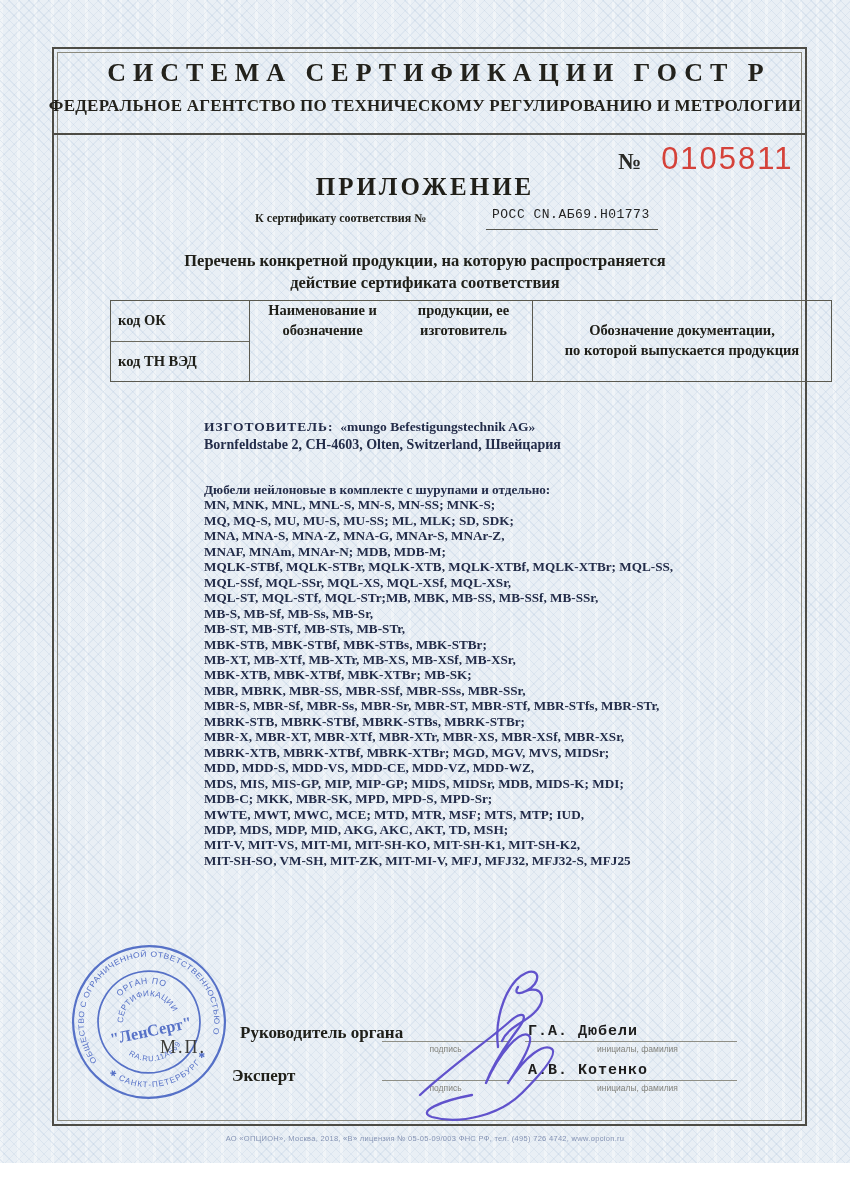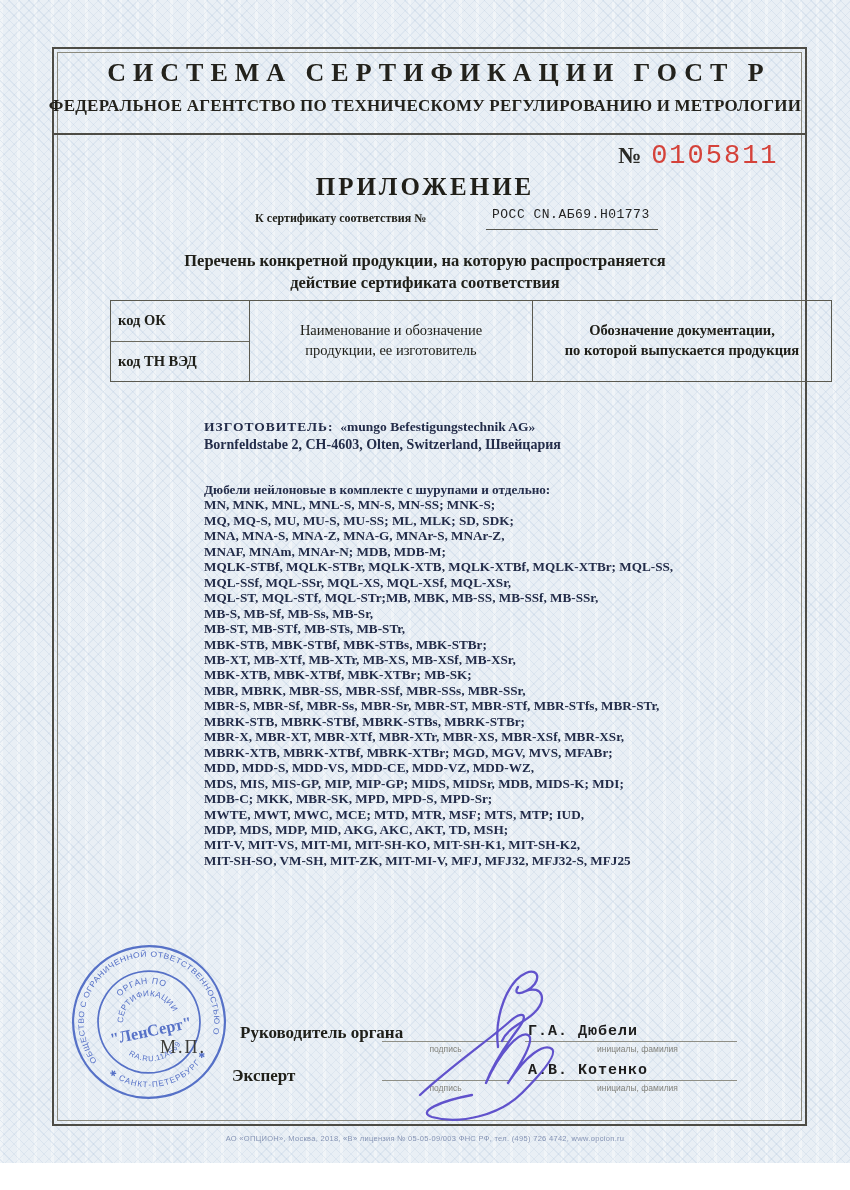--- a/index.html
+++ b/index.html
@@ -17,33 +17,33 @@
   .frame{position:absolute;left:52px;top:47px;width:751px;height:1075px;
     border:2px solid #4d4c45;}
   .frame .inner-line{position:absolute;left:3px;top:3px;right:3px;bottom:3px;
     border:1px solid #8b8a7e;pointer-events:none;}
   .header-divider{position:absolute;left:52px;top:133px;width:755px;height:2px;background:#4d4c45;}
   .center{left:0;right:0;text-align:center;}
   .h1{top:58px;font-size:26px;font-weight:bold;letter-spacing:7px;color:#23221c;padding-left:28px;}
   .h2{top:96px;font-size:17px;font-weight:bold;letter-spacing:0.2px;color:#23221c;}
   .number-wrap{top:141px;left:618px;white-space:nowrap;}
   .number-prefix{font-size:23px;font-weight:bold;color:#2a2a26;vertical-align:baseline;}
-  .number-digits{font-family:Liberation Mono, monospace;font-size:27px;color:#d5423a;letter-spacing:2px;margin-left:10px;}
+  .number-digits{font-family:Liberation Sans, sans-serif;font-size:31px;color:#d5423a;letter-spacing:2px;margin-left:20px;}
   .doc-title{top:173px;font-size:25px;font-weight:bold;letter-spacing:3px;color:#201f19;}
   .cert-label{top:211px;left:255px;font-size:12px;font-weight:bold;}
   .cert-value{top:207px;left:492px;font-family:"Liberation Mono", monospace;font-size:13px;color:#242424;letter-spacing:0.5px;}
   .cert-underline{top:229px;left:486px;width:172px;height:1px;background:#55554e;}
   .subtitle1{top:251px;font-size:16.5px;font-weight:bold;}
   .subtitle2{top:273px;font-size:16.5px;font-weight:bold;}
   
   .ptable{left:70px;top:300px;width:720px;height:80px;border:1.5px solid #5a594f;display:flex;margin-left:40px;}
   .ptable .c1{width:138px;border-right:1px solid #5a594f;display:flex;flex-direction:column;}
   .ptable .c1 .half{flex:1;display:flex;align-items:center;padding-left:7px;font-size:14.5px;font-weight:bold;}
   .ptable .c1 .half.top{border-bottom:1px solid #6a695e;}
-  .ptable .c2{width:282px;border-right:1px solid #5a594f;display:flex;flex-direction:column;justify-content:center;text-align:center;font-size:14.5px;font-weight:normal;line-height:1.35;}
+  .ptable .c2{width:282px;border-right:1px solid #5a594f;display:flex;justify-content:center;text-align:center;font-size:14.5px;font-weight:bold;line-height:1.35;}
   .ptable .c3{flex:1;display:flex;flex-direction:column;justify-content:center;text-align:center;font-size:14.5px;font-weight:bold;line-height:1.35;}
   
   .mfr1{top:419px;left:204px;font-size:13.5px;font-weight:bold;color:#232c49;}
   .mfr1 .lbl{letter-spacing:1px;}
   .mfr2{top:437px;left:204px;font-size:14px;font-weight:bold;color:#232c49;}
   .plist{top:482px;left:204px;width:600px;font-size:13.2px;font-weight:bold;line-height:15.45px;color:#232c49;}
   
   .role1{top:1023px;left:232px;font-size:17px;font-weight:bold;margin-left:8px;}
   .role2{top:1066px;left:232px;font-size:17px;font-weight:bold;}
   .sigline{height:1px;background:#8f8f86;}
@@ -123,21 +123,21 @@
     <div>MQL-ST, MQL-STf, MQL-STr;MB, MBK, MB-SS, MB-SSf, MB-SSr,</div>
     <div>MB-S, MB-Sf, MB-Ss, MB-Sr,</div>
     <div>MB-ST, MB-STf, MB-STs,  MB-STr,</div>
     <div>MBK-STB, MBK-STBf, MBK-STBs, MBK-STBr;</div>
     <div>MB-XT, MB-XTf, MB-XTr, MB-XS, MB-XSf, MB-XSr,</div>
     <div>MBK-XTB, MBK-XTBf, MBK-XTBr; MB-SK;</div>
     <div>MBR, MBRK, MBR-SS, MBR-SSf, MBR-SSs, MBR-SSr,</div>
     <div>MBR-S, MBR-Sf, MBR-Ss, MBR-Sr, MBR-ST, MBR-STf, MBR-STfs, MBR-STr,</div>
     <div>MBRK-STB, MBRK-STBf, MBRK-STBs, MBRK-STBr;</div>
     <div>MBR-X, MBR-XT, MBR-XTf, MBR-XTr, MBR-XS,  MBR-XSf, MBR-XSr,</div>
-    <div>MBRK-XTB, MBRK-XTBf, MBRK-XTBr; MGD, MGV, MVS, MFABr;</div>
+    <div>MBRK-XTB, MBRK-XTBf, MBRK-XTBr; MGD, MGV, MVS, MIDSr;</div>
     <div>MDD, MDD-S, MDD-VS, MDD-CE, MDD-VZ, MDD-WZ,</div>
     <div>MDS, MIS, MIS-GP, MIP, MIP-GP; MIDS, MIDSr, MDB, MIDS-K; MDI;</div>
     <div>MDB-C; MKK, MBR-SK, MPD, MPD-S, MPD-Sr;</div>
     <div>MWTE, MWT, MWC, MCE; MTD, MTR, MSF; MTS, MTP; IUD,</div>
     <div>MDP, MDS, MDP, MID, AKG, AKC, AKT, TD, MSH;</div>
     <div>MIT-V,  MIT-VS, MIT-MI, MIT-SH-KO, MIT-SH-K1, MIT-SH-K2,</div>
     <div>MIT-SH-SO, VM-SH, MIT-ZK, MIT-MI-V, MFJ,  MFJ32, MFJ32-S, MFJ25</div>
   </div>
 
   <svg class="abs stamp" viewBox="0 0 200 200">

